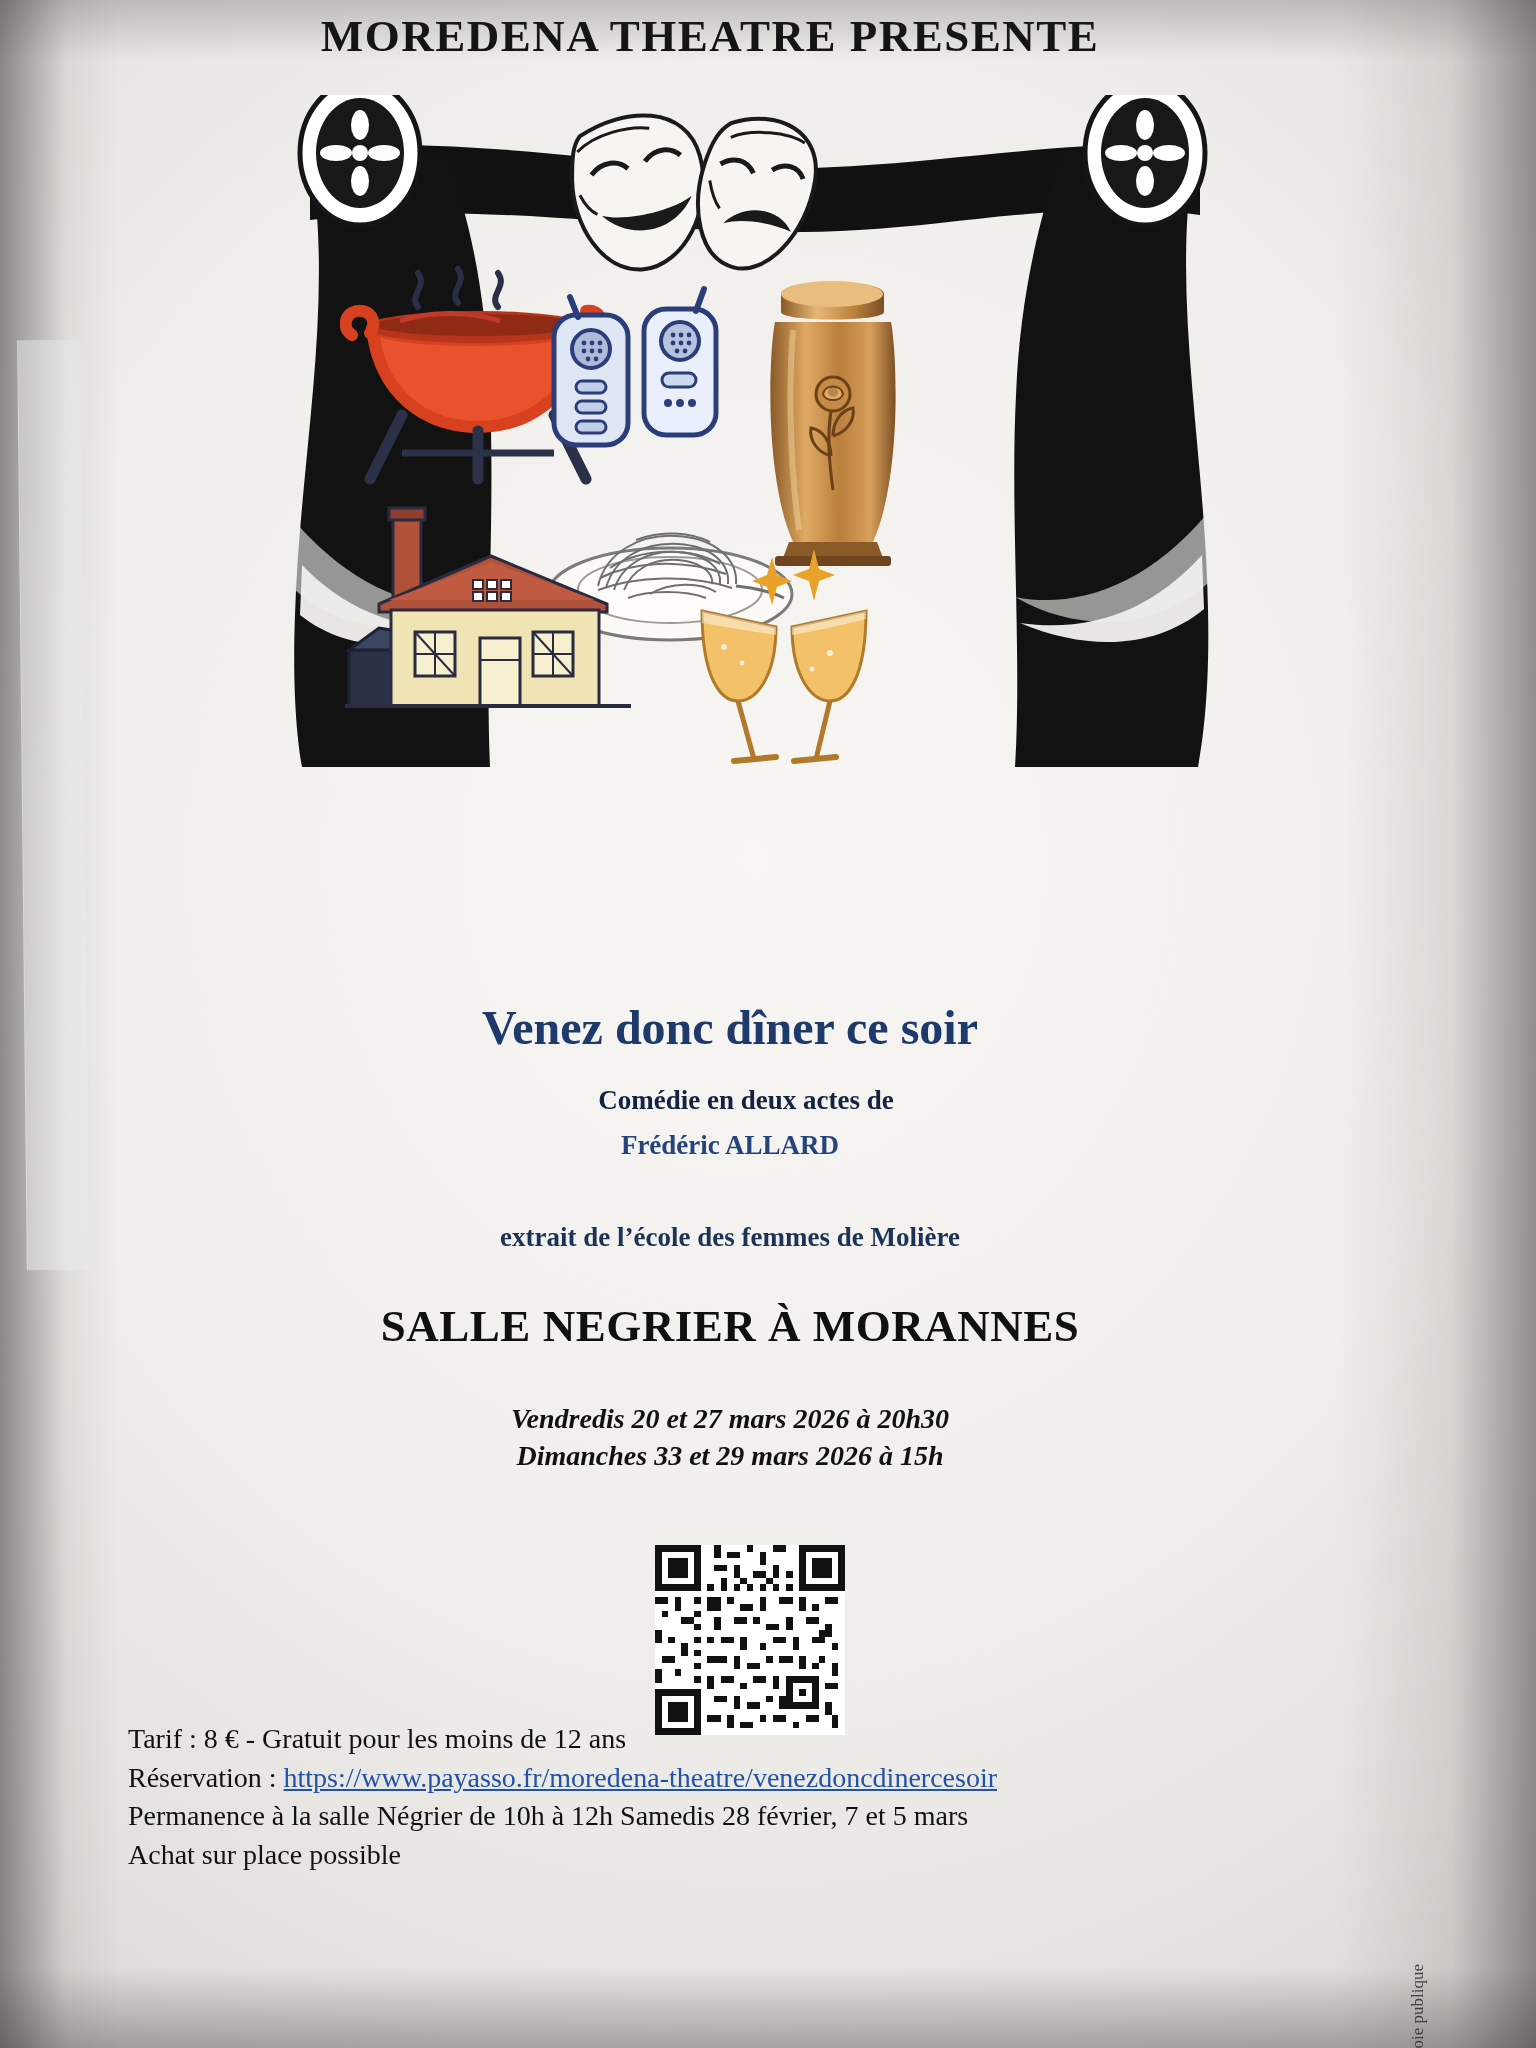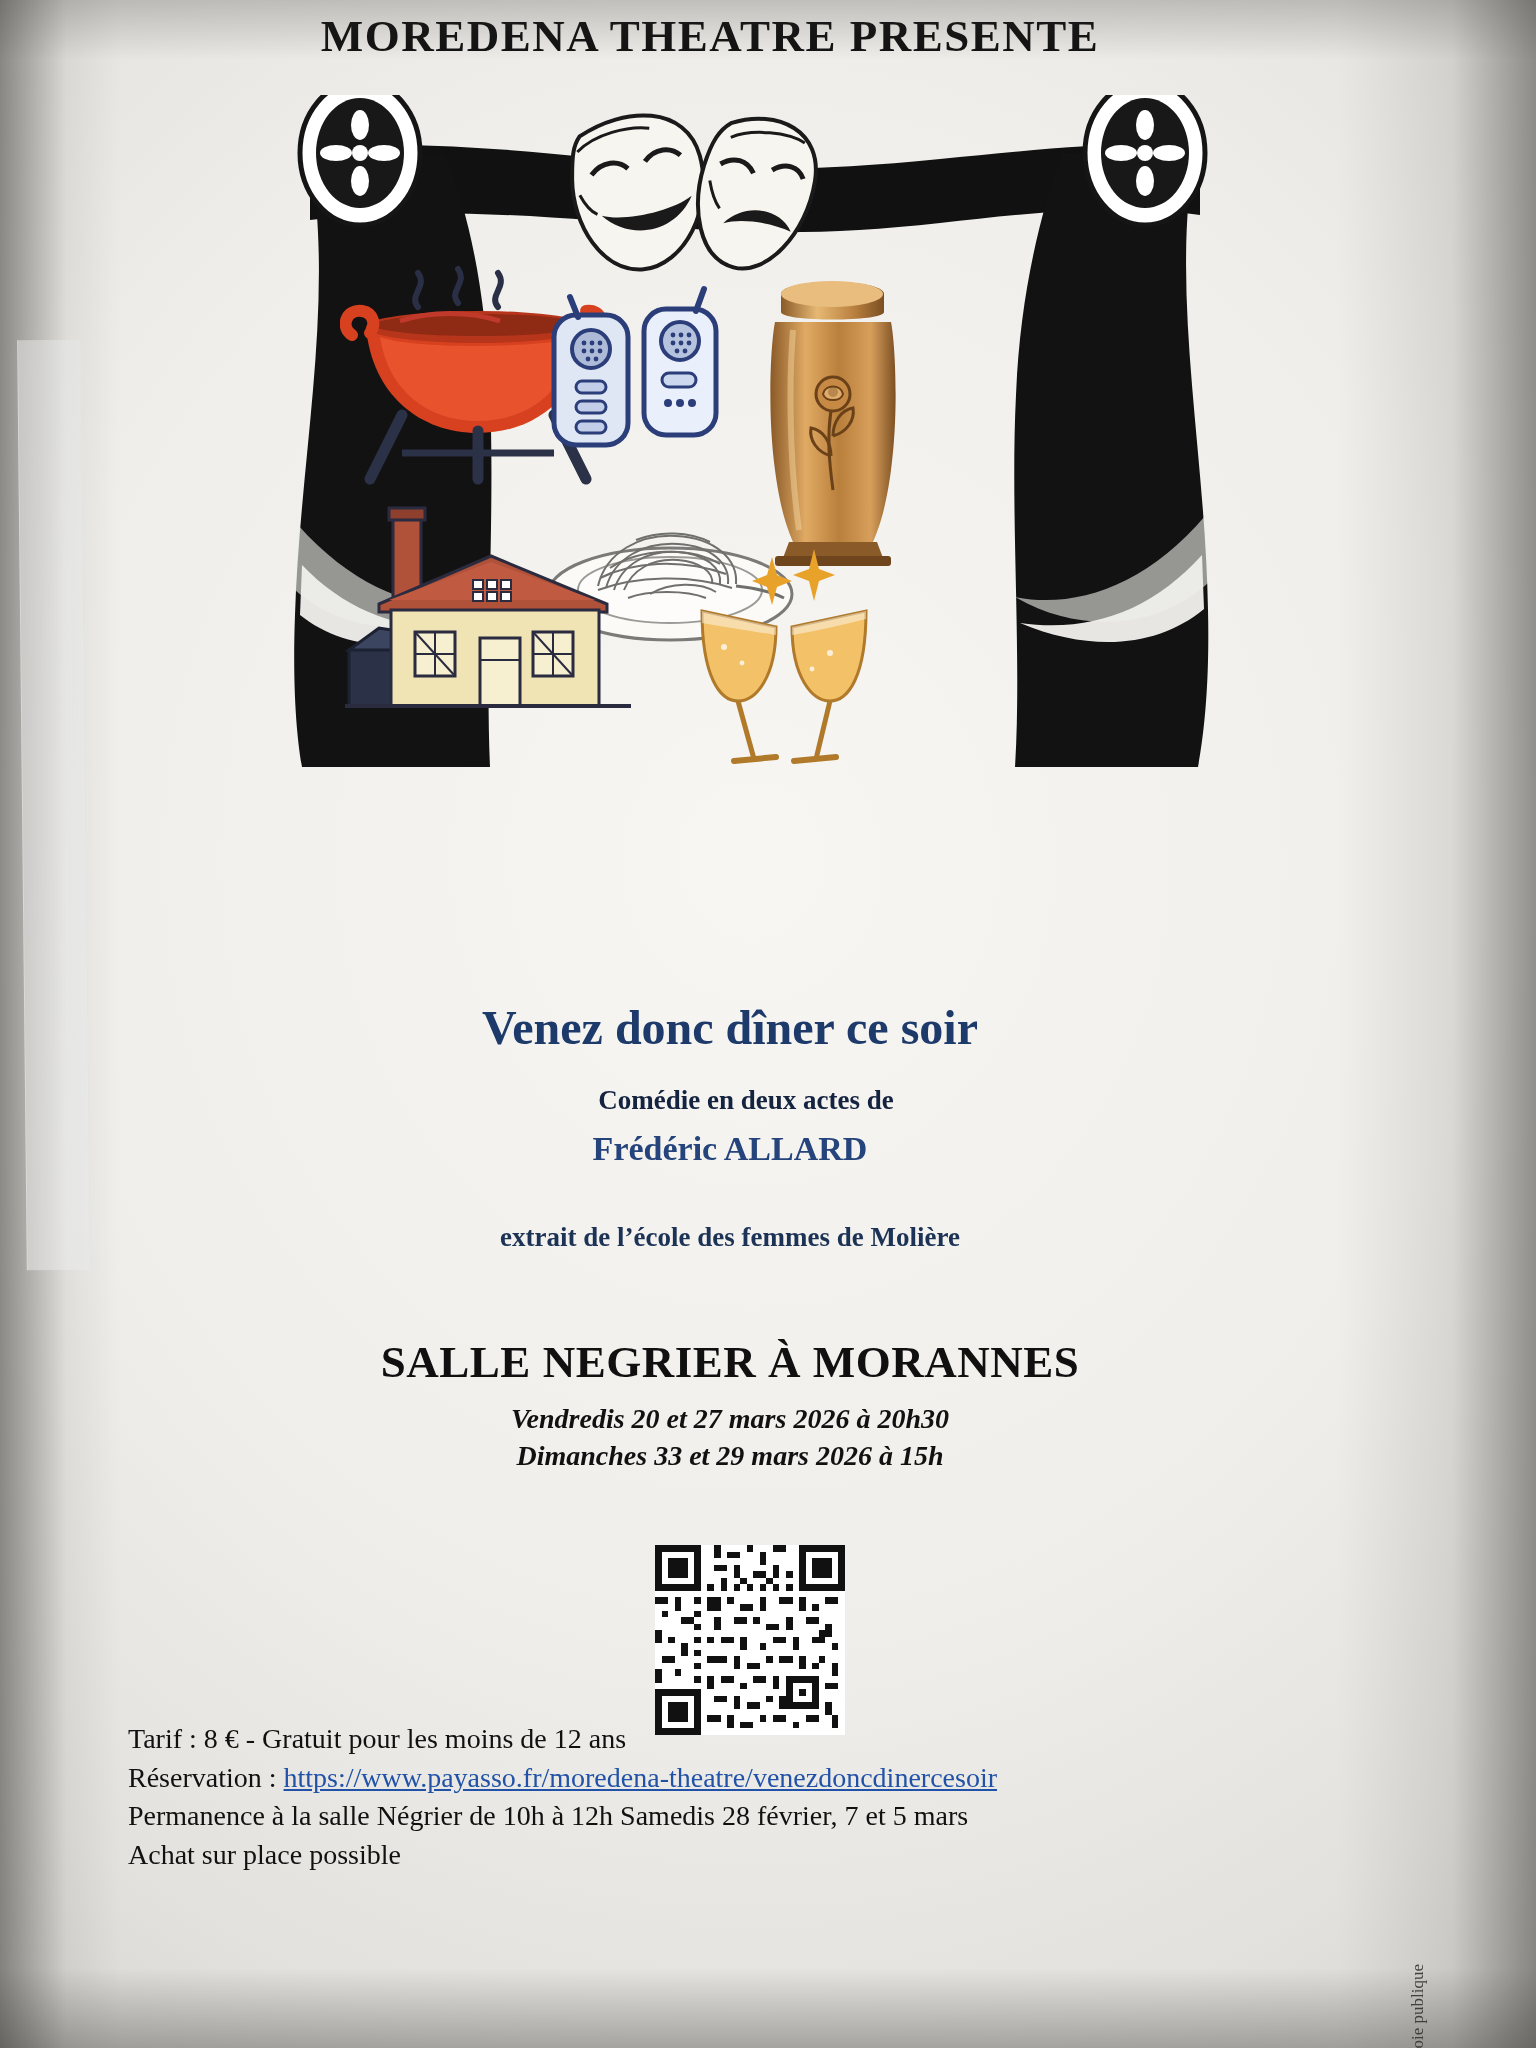--- a/index.html
+++ b/index.html
@@ -102,21 +102,21 @@
     text-align: center;
     font-size: 27px;
     font-weight: bold;
     color: #14233f;
     margin-left: 16px;
   }
   .author {
     position: absolute;
     top: 1130px; left: 0; width: 1460px;
     text-align: center;
-    font-size: 34px;
+    font-size: 27px;
     font-weight: bold;
     color: #25447c;
   }
   .et {
     position: absolute;
     top: 1184px; left: 0; width: 1460px;
     text-align: center;
     font-size: 24px;
     font-weight: bold;
     color: #14233f;
@@ -130,21 +130,20 @@
     color: #1d3356;
   }
   .venue {
     position: absolute;
     top: 1300px; left: 0; width: 1460px;
     text-align: center;
     font-size: 45px;
     font-weight: bold;
     color: #101010;
     letter-spacing: 0.5px;
-    margin-top: 36px;
   }
   .dates {
     position: absolute;
     top: 1400px; left: 0; width: 1460px;
     text-align: center;
     color: #111;
     font-size: 28px;
     font-weight: bold;
     line-height: 1.33;
     font-style: italic;

